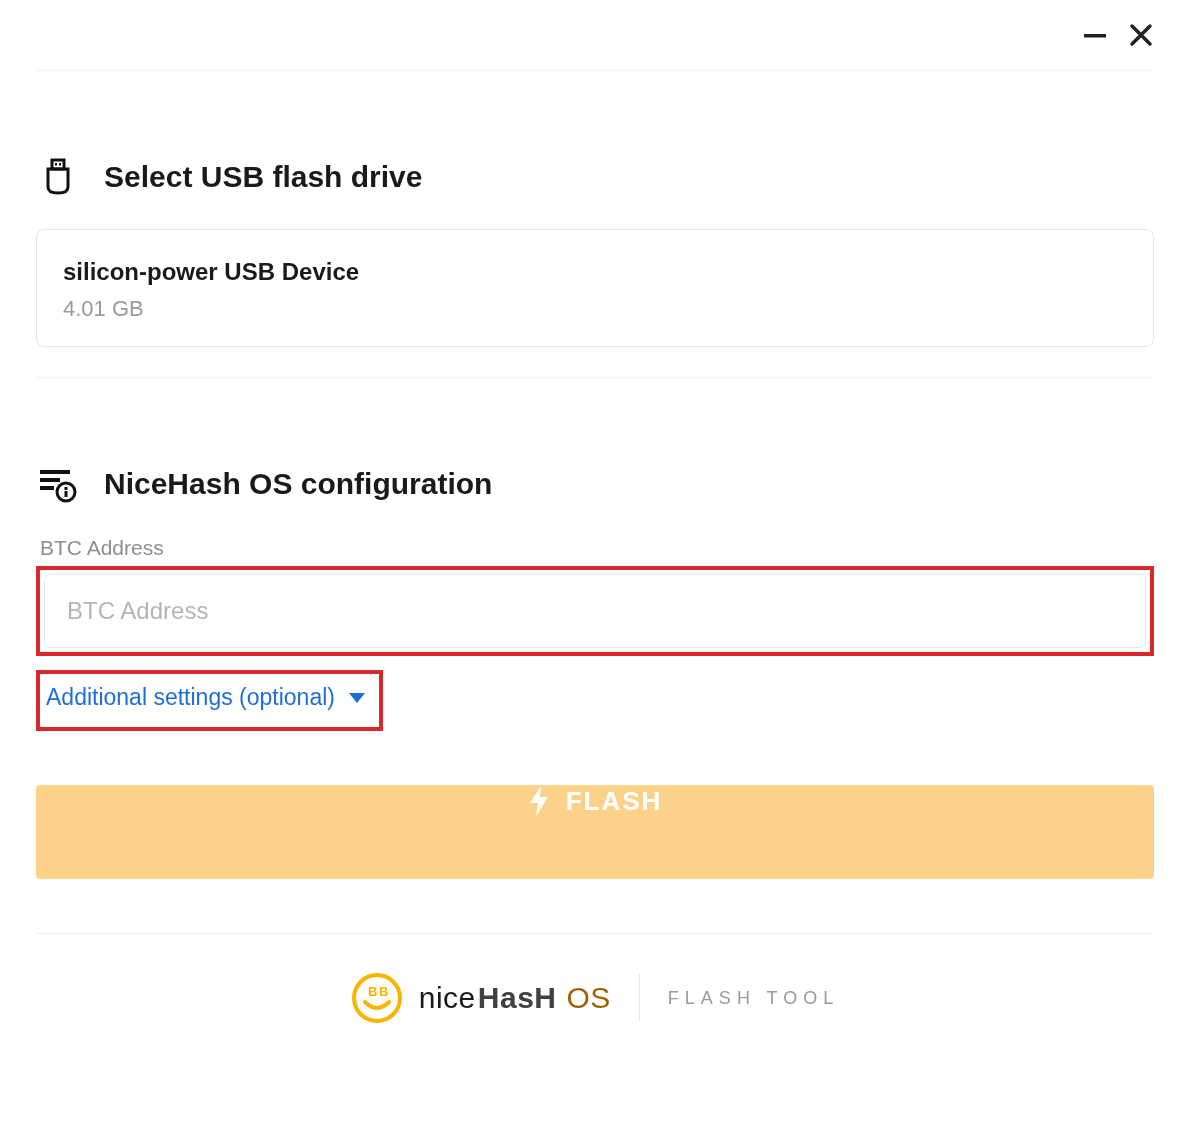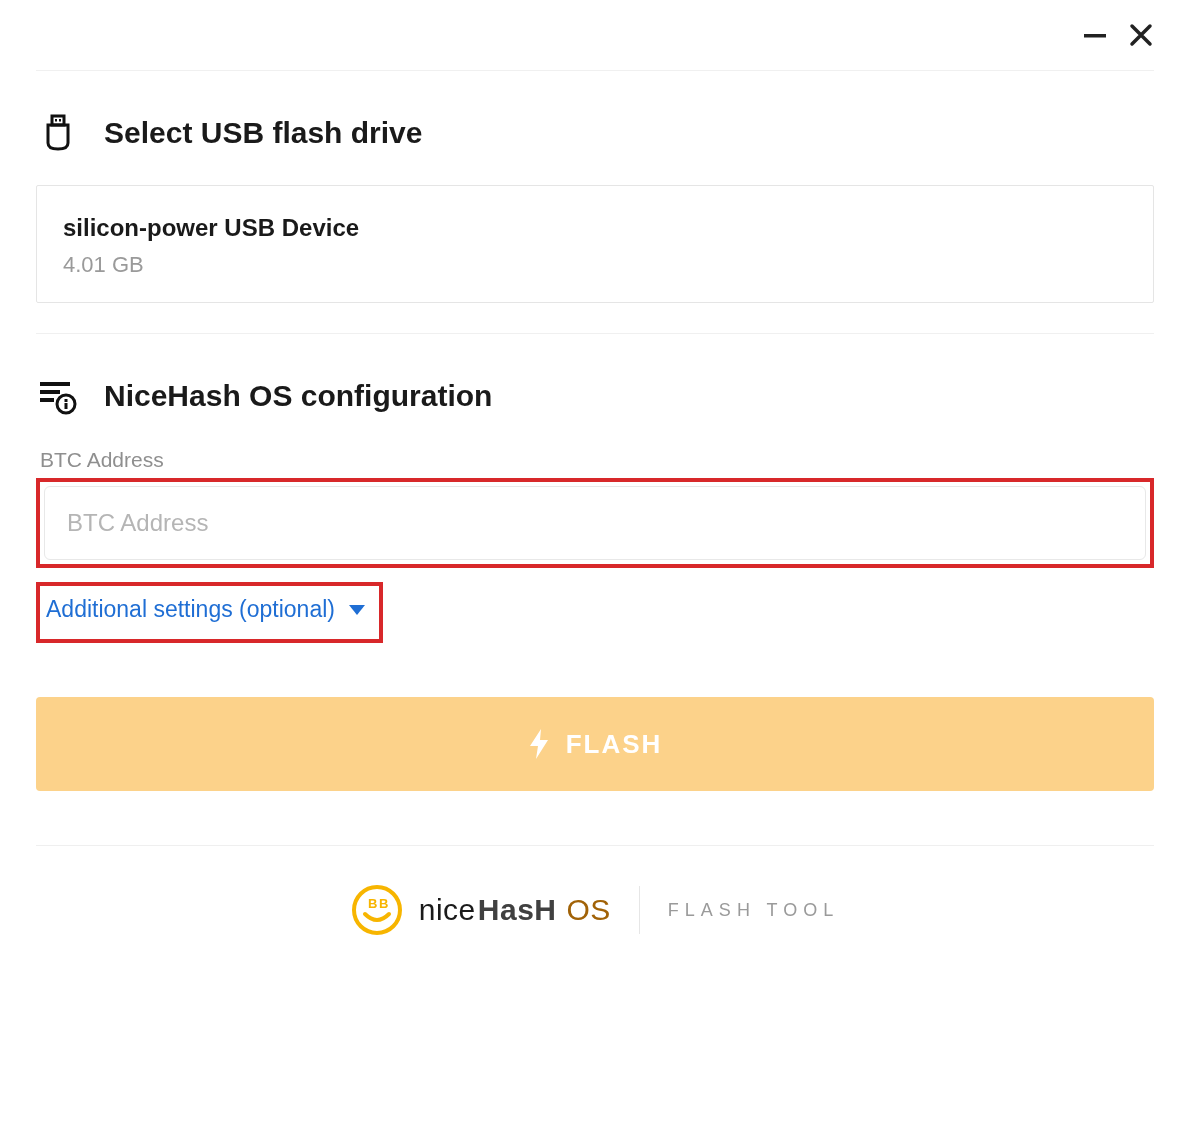--- a/index.html
+++ b/index.html
@@ -39,39 +39,40 @@
 
   
   .section {
     padding: 40px 36px 0 36px;
   }
   .section-header {
     display:flex;
     align-items:center;
     gap:24px;
     margin-bottom:30px;
+    margin-top:44px;
   }
   .section-icon {
     width:44px;
     height:44px;
     display:flex;
     align-items:center;
     justify-content:center;
     color:#111;
   }
   .section-title {
     font-size:30px;
     font-weight:700;
     color:#1a1a1a;
   }
 
   
   .usb-card {
     border:1px solid #e5e5e5;
-    border-radius:2px;
+    border-radius:8px;
     padding:28px 26px 24px 26px;
     margin-bottom:30px;
   }
   .usb-name {
     font-size:24px;
     font-weight:700;
     color:#1a1a1a;
     margin-bottom:10px;
   }
   .usb-size {
@@ -124,21 +125,21 @@
 
   
   .flash-row { padding: 54px 36px 0 36px; }
   .flash-btn {
     width:100%;
     height:94px;
     background:#fcd28a;
     border:none;
     border-radius:4px;
     display:flex;
-    align-items:center;
+    align-items:flex-start;
     justify-content:center;
     gap:16px;
     cursor:pointer;
   }
   .flash-label {
     font-size:26px;
     font-weight:800;
     letter-spacing:2px;
     color:#ffffff;
   }

